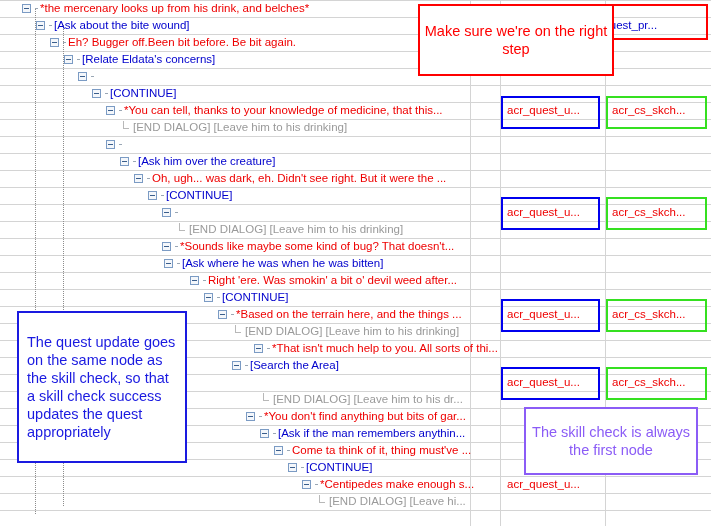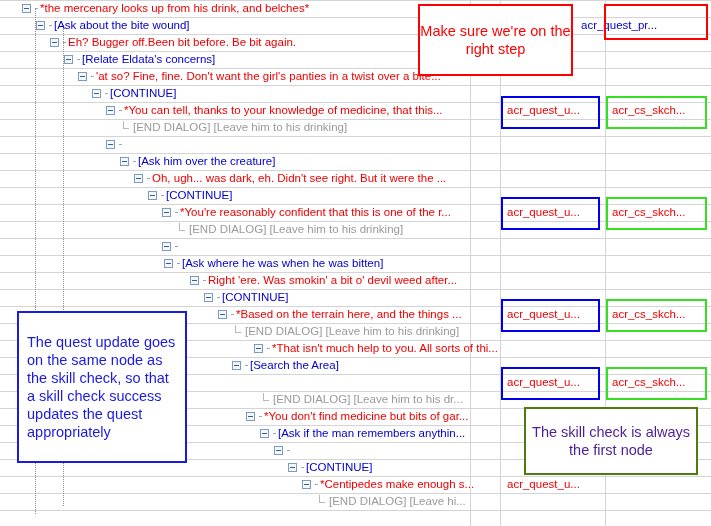--- a/index.html
+++ b/index.html
@@ -126,22 +126,22 @@
   }
   .callout-blue {
     border: 2px solid #1a1ae0;
     color: #1a1ae0;
     font-size: 14.5px;
     text-align: left;
     justify-content: flex-start;
     padding: 4px 8px;
   }
   .callout-green {
-    border: 2px solid #4d7c0f;
-    color: #4c1d95;
+    border: 2px solid #8b5cf6;
+    color: #8b5cf6;
     font-size: 14.5px;
   }
 
   
   .hl {
     position: absolute;
     z-index: 4;
     box-sizing: border-box;
     background: transparent;
   }
@@ -209,21 +209,21 @@
     <div class="row" style="top: 17px;">
       <div class="node" style="left: 36px;"><span class="exp"></span><span class="dash"></span><span class="lbl c-blue">[Ask about the bite wound]</span></div>
     </div>
     <div class="row" style="top: 34px;">
       <div class="node" style="left: 50px;"><span class="exp"></span><span class="dash"></span><span class="lbl c-red">Eh? Bugger off.Been bit before. Be bit again.</span></div>
     </div>
     <div class="row" style="top: 51px;">
       <div class="node" style="left: 64px;"><span class="exp"></span><span class="dash"></span><span class="lbl c-blue">[Relate Eldata's concerns]</span></div>
     </div>
     <div class="row" style="top: 68px;">
-      <div class="node" style="left: 78px;"><span class="exp"></span><span class="dash"></span><span class="lbl c-red">'at so? Fine, fine. Don't want the girl's panties in a twist over a bite...</span></div>
+      <div class="node" style="left: 78px;"><span class="exp"></span><span class="dash"></span></div>
     </div>
     <div class="row" style="top: 85px;">
       <div class="node" style="left: 92px;"><span class="exp"></span><span class="dash"></span><span class="lbl c-blue">[CONTINUE]</span></div>
     </div>
     <div class="row" style="top: 102px;">
       <div class="node" style="left: 106px;"><span class="exp"></span><span class="dash"></span><span class="lbl c-red">*You can tell, thanks to your knowledge of medicine, that this...</span></div>
     </div>
     <div class="row" style="top: 119px;">
       <div class="node" style="left: 120px;"><span class="elbow"></span><span class="lbl c-gray">[END DIALOG] [Leave him to his drinking]</span></div>
     </div>
@@ -233,27 +233,27 @@
     <div class="row" style="top: 153px;">
       <div class="node" style="left: 120px;"><span class="exp"></span><span class="dash"></span><span class="lbl c-blue">[Ask him over the creature]</span></div>
     </div>
     <div class="row" style="top: 170px;">
       <div class="node" style="left: 134px;"><span class="exp"></span><span class="dash"></span><span class="lbl c-red">Oh, ugh... was dark, eh. Didn't see right. But it were the ...</span></div>
     </div>
     <div class="row" style="top: 187px;">
       <div class="node" style="left: 148px;"><span class="exp"></span><span class="dash"></span><span class="lbl c-blue">[CONTINUE]</span></div>
     </div>
     <div class="row" style="top: 204px;">
-      <div class="node" style="left: 162px;"><span class="exp"></span><span class="dash"></span><span class="lbl c-red">*You're reasonably confident that this is one of the r...</span></div>
+      <div class="node" style="left: 162px;"><span class="exp"></span><span class="dash"></span></div>
     </div>
     <div class="row" style="top: 221px;">
       <div class="node" style="left: 176px;"><span class="elbow"></span><span class="lbl c-gray">[END DIALOG] [Leave him to his drinking]</span></div>
     </div>
     <div class="row" style="top: 238px;">
-      <div class="node" style="left: 162px;"><span class="exp"></span><span class="dash"></span></div>
+      <div class="node" style="left: 162px;"><span class="exp"></span><span class="dash"></span><span class="lbl c-red">*Sounds like maybe some kind of bug? That doesn't...</span></div>
     </div>
     <div class="row" style="top: 255px;">
       <div class="node" style="left: 164px;"><span class="exp"></span><span class="dash"></span><span class="lbl c-blue">[Ask where he was when he was bitten]</span></div>
     </div>
     <div class="row" style="top: 272px;">
       <div class="node" style="left: 190px;"><span class="exp"></span><span class="dash"></span><span class="lbl c-red">Right 'ere. Was smokin' a bit o' devil weed after...</span></div>
     </div>
     <div class="row" style="top: 289px;">
       <div class="node" style="left: 204px;"><span class="exp"></span><span class="dash"></span><span class="lbl c-blue">[CONTINUE]</span></div>
     </div>
@@ -266,27 +266,27 @@
     <div class="row" style="top: 340px; margin-left: 36px;">
       <div class="node" style="left: 218px;"><span class="exp"></span><span class="dash"></span><span class="lbl c-red">*That isn't much help to you. All sorts of thi...</span></div>
     </div>
     <div class="row" style="top: 357px;">
       <div class="node" style="left: 232px;"><span class="exp"></span><span class="dash"></span><span class="lbl c-blue">[Search the Area]</span></div>
     </div>
     <div class="row" style="top: 391px;">
       <div class="node" style="left: 260px;"><span class="elbow"></span><span class="lbl c-gray">[END DIALOG] [Leave him to his dr...</span></div>
     </div>
     <div class="row" style="top: 408px;">
-      <div class="node" style="left: 246px;"><span class="exp"></span><span class="dash"></span><span class="lbl c-red">*You don't find medicine but bits of gar...</span></div>
+      <div class="node" style="left: 246px;"><span class="exp"></span><span class="dash"></span><span class="lbl c-red">*You don't find anything but bits of gar...</span></div>
     </div>
     <div class="row" style="top: 425px;">
       <div class="node" style="left: 260px;"><span class="exp"></span><span class="dash"></span><span class="lbl c-blue">[Ask if the man remembers anythin...</span></div>
     </div>
     <div class="row" style="top: 442px;">
-      <div class="node" style="left: 274px;"><span class="exp"></span><span class="dash"></span></div>
+      <div class="node" style="left: 274px;"><span class="exp"></span><span class="dash"></span><span class="lbl c-red">Come ta think of it, thing must've ...</span></div>
     </div>
     <div class="row" style="top: 459px;">
       <div class="node" style="left: 288px;"><span class="exp"></span><span class="dash"></span><span class="lbl c-blue">[CONTINUE]</span></div>
     </div>
     <div class="row" style="top: 476px;">
       <div class="node" style="left: 302px;"><span class="exp"></span><span class="dash"></span><span class="lbl c-red">*Centipedes make enough s...</span></div>
     </div>
     <div class="row" style="top: 493px;">
       <div class="node" style="left: 316px;"><span class="elbow"></span><span class="lbl c-gray">[END DIALOG] [Leave hi...</span></div>
     </div>
@@ -313,21 +313,21 @@
 
 <div class="hl hl-blue" style="left:501px; top:197px; width:99px;  height:33px;"></div>
 <div class="hl hl-green" style="left:606px; top:197px; width:101px; height:33px;"></div>
 
 <div class="hl hl-blue" style="left:501px; top:299px; width:99px;  height:33px;"></div>
 <div class="hl hl-green" style="left:606px; top:299px; width:101px; height:33px;"></div>
 
 <div class="hl hl-blue" style="left:501px; top:367px; width:99px;  height:33px;"></div>
 <div class="hl hl-green" style="left:606px; top:367px; width:101px; height:33px;"></div>
 
-<div class="callout callout-red" style="left:418px; top:4px; width:155px; height:72px;">
+<div class="callout callout-red" style="left:418px; top:4px; width:196px; height:72px;">
   <span>Make sure we're on the right step</span>
 </div>
 
 <div class="callout callout-blue" style="left:17px; top:311px; width:170px; height:152px;">
   <span>The quest update goes on the same node as the skill check, so that a skill check success updates the quest appropriately</span>
 </div>
 
 <div class="callout callout-green" style="left:524px; top:407px; width:174px; height:68px;">
   <span>The skill check is always the first node</span>
 </div>

